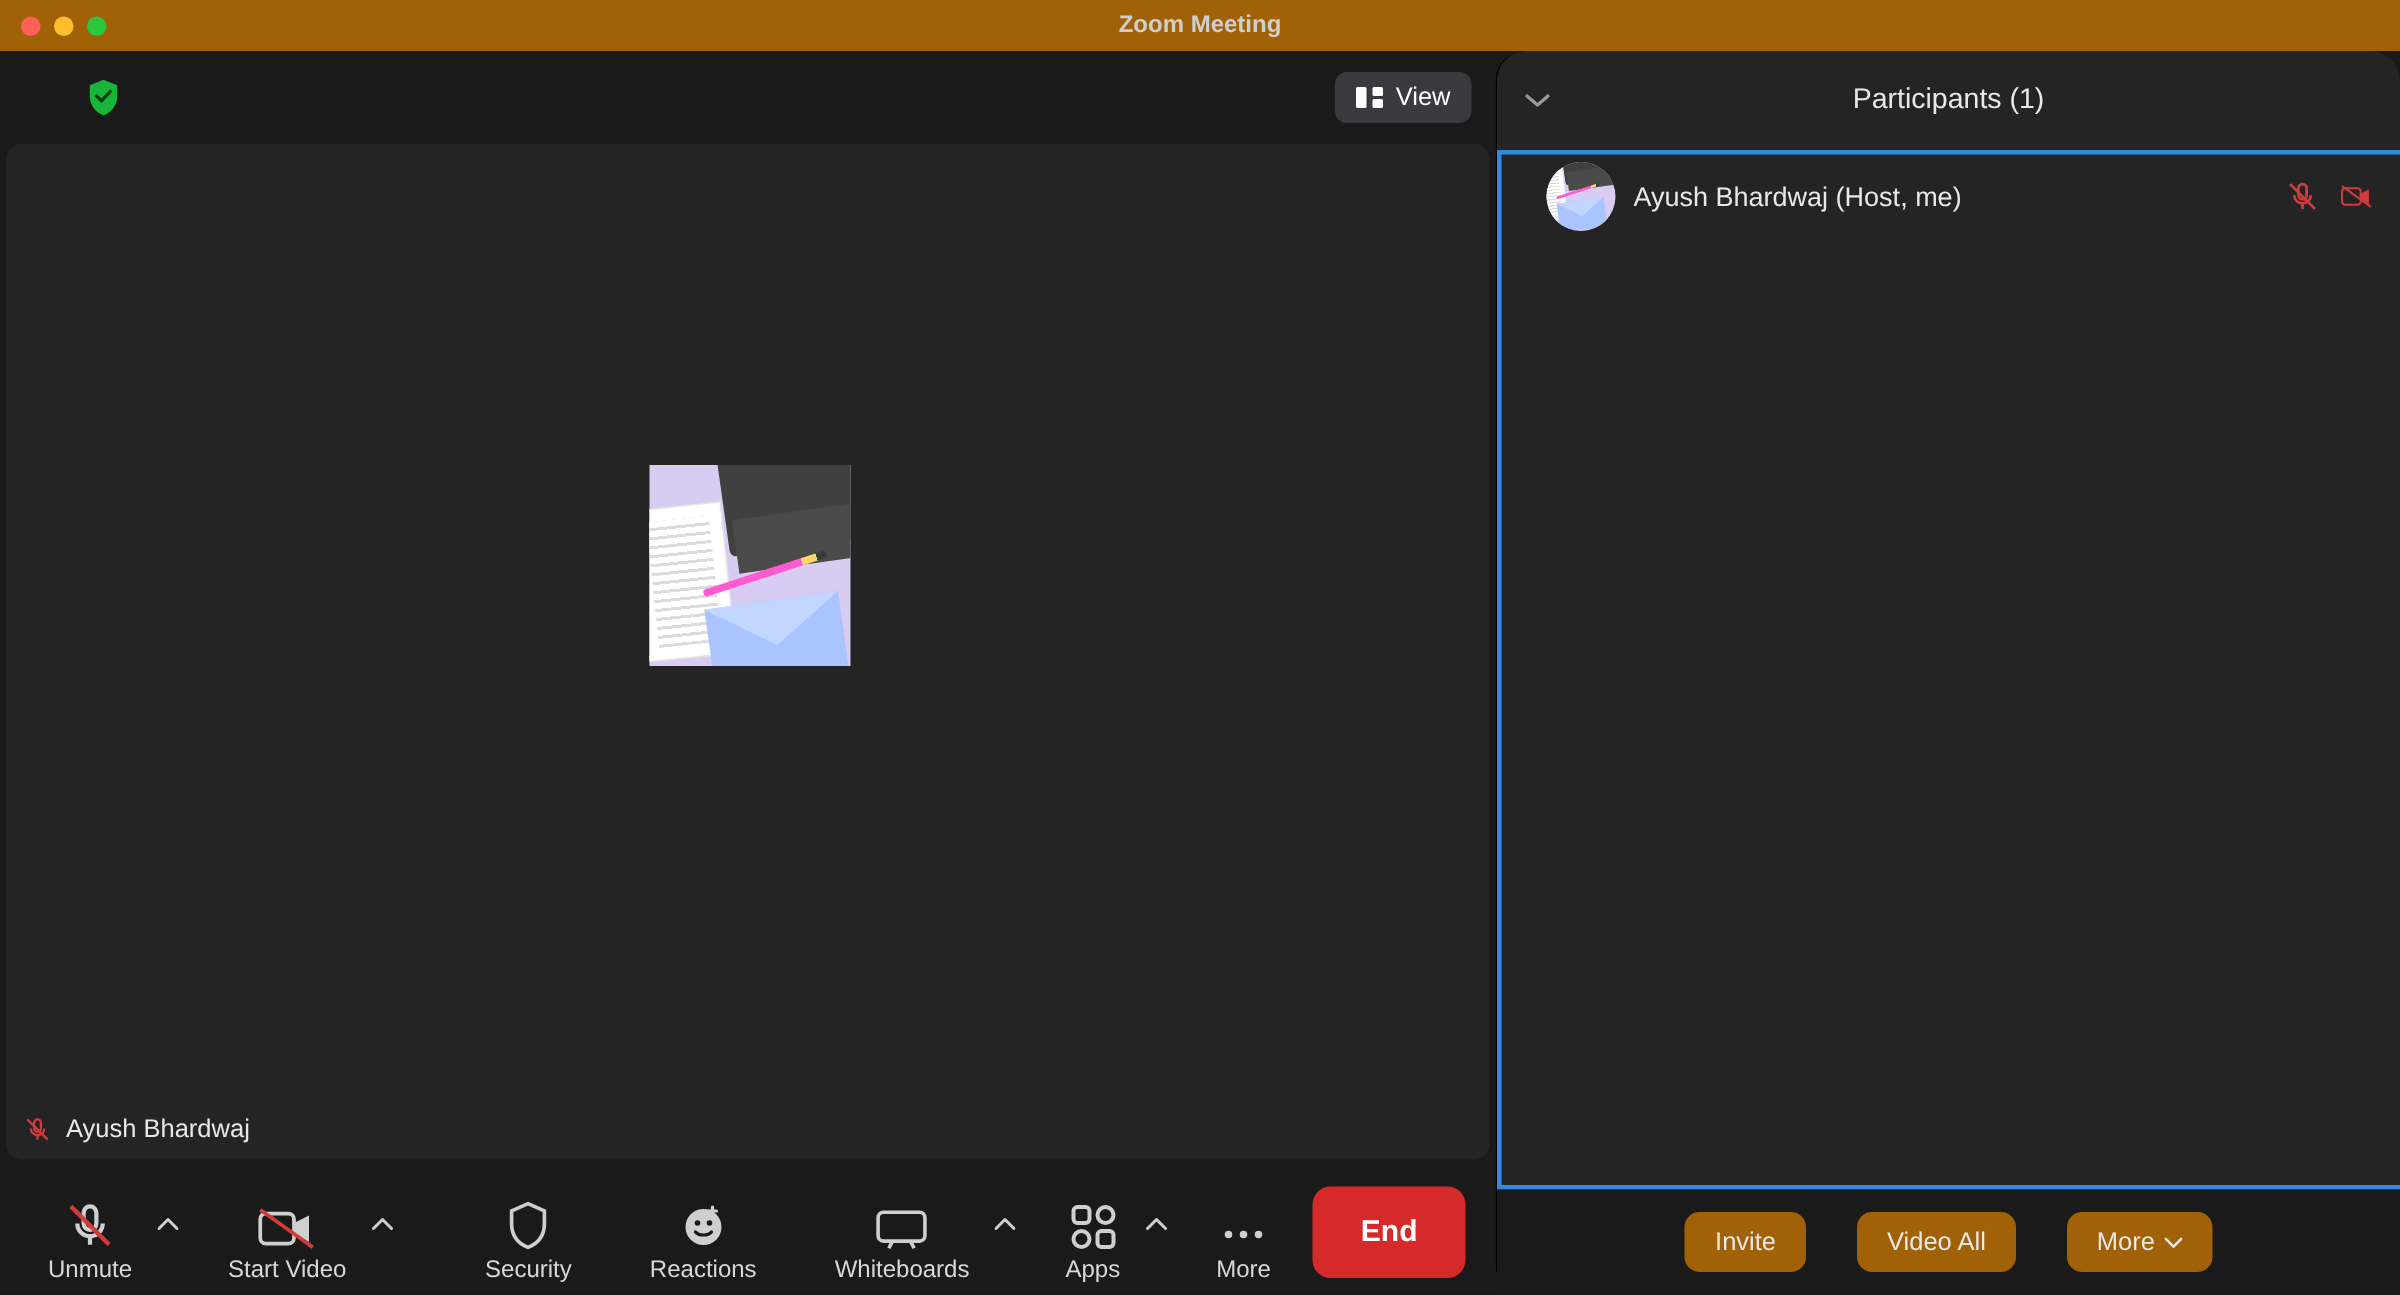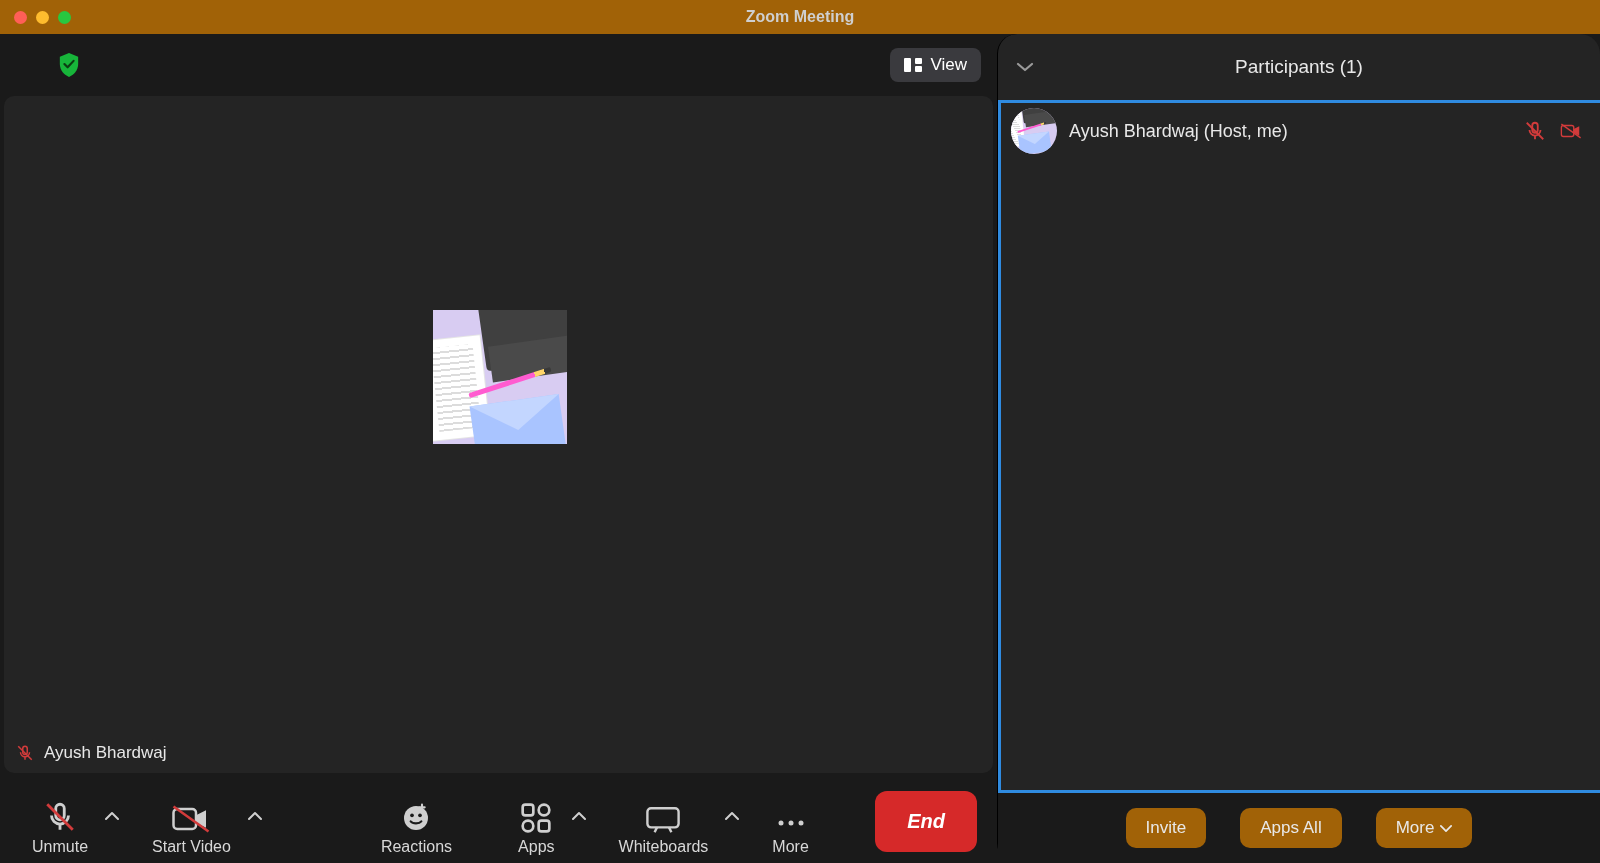--- a/index.html
+++ b/index.html
@@ -45,27 +45,27 @@
     
     .bottom-bar { height: 84px; background:#1a1a1a; display:flex; align-items:center; padding: 0 20px 0 20px; gap: 8px; }
     .tb-group { display:flex; align-items:flex-start; }
     .tb-item { display:flex; flex-direction:column; align-items:center; justify-content:flex-end; color:#d8d8d8; font-size:16px; height:70px; padding: 0 12px; cursor:pointer; position:relative; }
     .tb-item .lbl { margin-top:4px; white-space:nowrap; }
     .tb-caret { width:28px; height:60px; display:flex; align-items:center; justify-content:center; color:#d8d8d8; cursor:pointer; margin-left:-2px; margin-right:6px; }
     .caret-svg { width:14px; height:10px; }
     .tb-spacing-sm { width: 44px; }
     .tb-spacing-md { width: 26px; }
     .spacer { flex:1; }
-    .end-btn { background:#d62929; color:#fff; font-size:20px; font-weight:600; border-radius:12px; padding: 19px 32px; cursor:pointer;font-style:italic; }
+    .end-btn { background:#d62929; color:#fff; font-size:20px; font-weight:600; border-radius:12px; padding: 19px 32px; cursor:pointer; }
 
     
     .panel-header { height:66px; display:flex; align-items:center; justify-content:center; position:relative; color:#e8e8e8; font-size:19px; font-weight:500; }
     .collapse-chevron { position:absolute; left:18px; top:26px; width:18px; height:14px; cursor:pointer; }
     .participants-body { flex:1; border: 3px solid #2f8be0; border-right-width:0; background:#242424; overflow:auto; }
-    .participant-row { display:flex; align-items:center; height:56px; padding: 0 18px 0 10px; }
+    .participant-row { display:flex; align-items:center; height:56px; padding: 0 18px 0 30px; }
     .p-avatar { width:46px; height:46px; border-radius:50%; overflow:hidden; flex-shrink:0; position:relative; background:#d8ccf2; }
     .p-avatar .mini { transform: scale(0.35); transform-origin: top left; position:absolute; left:-6px; top:-6px; width:134px; height:134px; }
     .p-name { margin-left:12px; font-size:18px; color:#e8e8e8; flex:1; white-space:nowrap; overflow:hidden; text-overflow:ellipsis; }
     .p-icons { display:flex; align-items:center; gap:14px; }
     .p-icons svg { width:22px; height:22px; }
 
     .panel-footer { height:70px; display:flex; align-items:center; justify-content:center; gap:34px; background:#1a1a1a; }
     .footer-btn { background:#a16207; color:#e8e8e8; font-size:17px; border-radius:10px; padding:10px 20px; cursor:pointer; display:flex; align-items:center; gap:6px; }
 
     
@@ -145,20 +145,26 @@
         </div>
         <div class="tb-caret">
           <svg class="caret-svg" viewBox="0 0 14 10">
               <path d="M1 8 L7 2 L13 8" class="ico-stroke" stroke-linecap="round" stroke-linejoin="round"></path>
             </svg>
         </div>
       </div>
 
       <div class="tb-spacing-sm"></div>
 
+      <div class="tb-item">
+        <svg width="32" height="34" viewBox="0 0 24 28">
+          <path d="M12 2 L21 6 V13 C21 20 17 24 12 26 C7 24 3 20 3 13 V6 Z" class="ico-stroke"></path>
+        </svg>
+        <span class="lbl">Security</span>
+      </div>
 
       <div class="tb-spacing-md"></div>
 
       <div class="tb-group">
         <div class="tb-item">
           <svg width="32" height="32" viewBox="0 0 24 24">
             <circle cx="12" cy="12" r="9" class="ico-fill"></circle>
             <circle cx="9" cy="10" r="1.4" fill="#1a1a1a"></circle>
             <circle cx="15" cy="10" r="1.4" fill="#1a1a1a"></circle>
             <path d="M8 14.5 C9.5 16.5 14.5 16.5 16 14.5" stroke="#1a1a1a" stroke-width="1.6" fill="none" stroke-linecap="round"></path>
@@ -167,42 +173,42 @@
             </g>
           </svg>
           <span class="lbl">Reactions</span>
         </div>
       </div>
 
       <div class="tb-spacing-md"></div>
 
       <div class="tb-group">
         <div class="tb-item">
+          <svg width="36" height="30" viewBox="0 0 30 24">
+            <rect x="2" y="3" width="26" height="16" rx="3" class="ico-stroke"></rect>
+            <path d="M10 19 L8 23 M20 19 L22 23" class="ico-stroke"></path>
+          </svg>
+          <span class="lbl">Whiteboards</span>
+        </div>
+        <div class="tb-caret">
+          <svg class="caret-svg" viewBox="0 0 14 10">
+              <path d="M1 8 L7 2 L13 8" class="ico-stroke" stroke-linecap="round" stroke-linejoin="round"></path>
+            </svg>
+        </div>
+      </div>
+
+      <div class="tb-group">
+        <div class="tb-item">
           <svg width="32" height="32" viewBox="0 0 24 24">
             <rect x="2" y="2" width="8" height="8" rx="2" class="ico-stroke"></rect>
             <rect x="14" y="14" width="8" height="8" rx="2" class="ico-stroke"></rect>
             <circle cx="18" cy="6" r="4" class="ico-stroke"></circle>
             <circle cx="6" cy="18" r="4" class="ico-stroke"></circle>
           </svg>
           <span class="lbl">Apps</span>
-        </div>
-        <div class="tb-caret">
-          <svg class="caret-svg" viewBox="0 0 14 10">
-              <path d="M1 8 L7 2 L13 8" class="ico-stroke" stroke-linecap="round" stroke-linejoin="round"></path>
-            </svg>
-        </div>
-      </div>
-
-      <div class="tb-group">
-        <div class="tb-item">
-          <svg width="36" height="30" viewBox="0 0 30 24">
-            <rect x="2" y="3" width="26" height="16" rx="3" class="ico-stroke"></rect>
-            <path d="M10 19 L8 23 M20 19 L22 23" class="ico-stroke"></path>
-          </svg>
-          <span class="lbl">Whiteboards</span>
         </div>
         <div class="tb-caret">
           <svg class="caret-svg" viewBox="0 0 14 10">
               <path d="M1 8 L7 2 L13 8" class="ico-stroke" stroke-linecap="round" stroke-linejoin="round"></path>
             </svg>
         </div>
       </div>
 
       <div class="tb-item">
         <svg width="32" height="22" viewBox="0 0 32 12">
@@ -256,21 +262,21 @@
           </svg>
         </div>
       </div>
     </div>
 
     <div class="panel-footer">
       <div class="footer-btn">
         <span>Invite</span>
       </div>
       <div class="footer-btn">
-        <span>Apps All</span>
+        <span>Video All</span>
       </div>
       <div class="footer-btn">
         <span>More</span>
         <svg width="12" height="9" viewBox="0 0 14 10">
             <path d="M1 2 L7 8 L13 2" stroke="#e8e8e8" stroke-width="2" fill="none" stroke-linecap="round" stroke-linejoin="round"></path>
           </svg>
       </div>
     </div>
   </div>
 </div>

